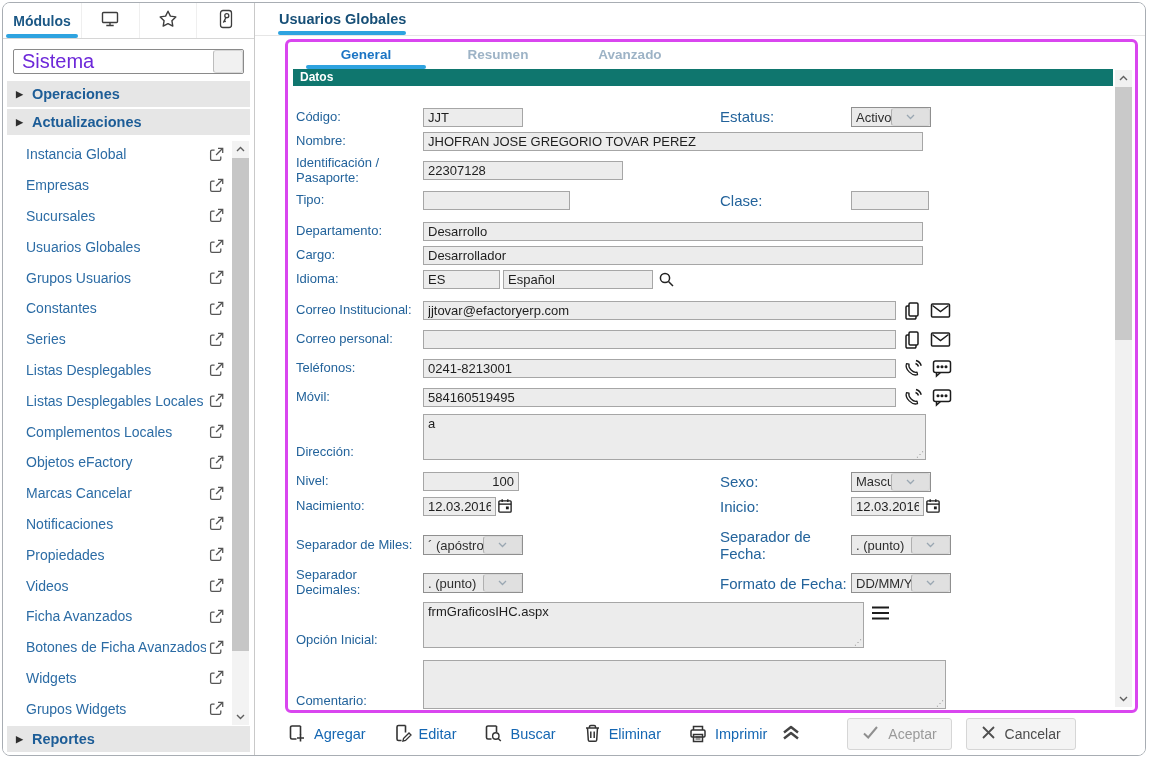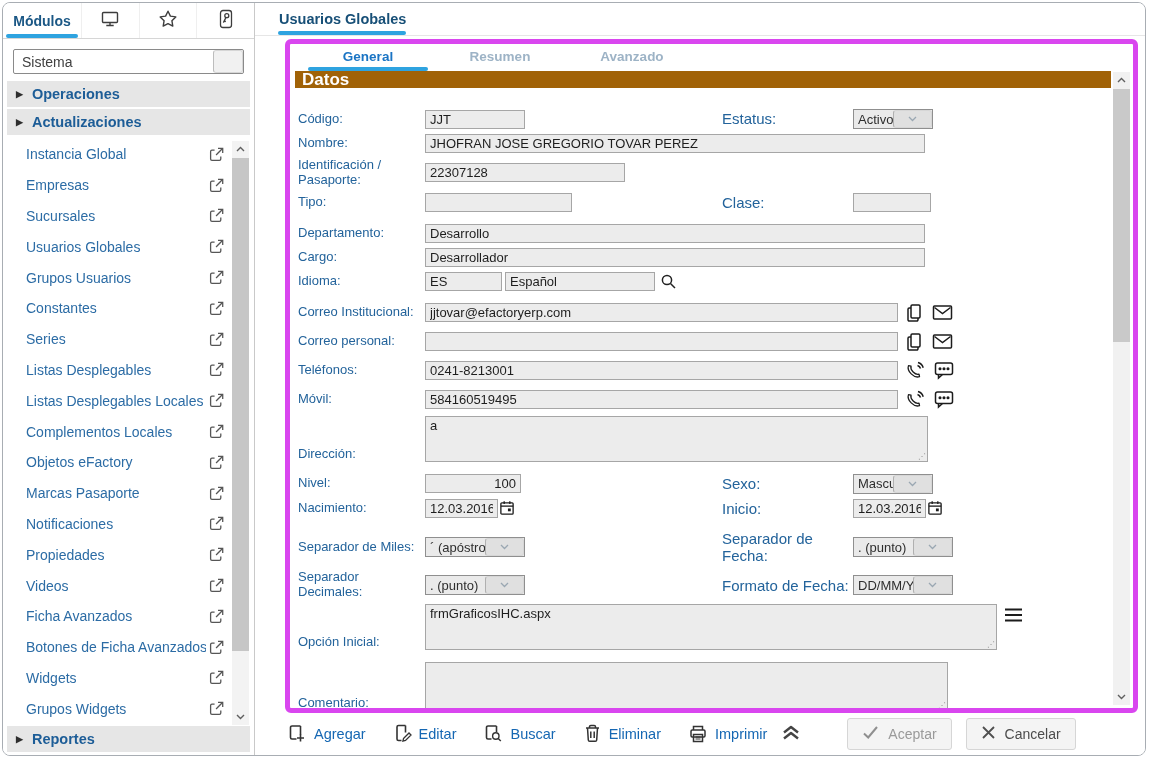--- a/index.html
+++ b/index.html
@@ -7,46 +7,46 @@
   body { font-family:"Liberation Sans", sans-serif; width:1150px; height:760px; overflow:hidden; }
   .window { position:relative; width:1144px; height:754px; margin:2px; border:1px solid #a8adb3; border-radius:8px; background:#fff; overflow:hidden; }
 
   
   .sidebar { position:absolute; left:0; top:0; bottom:0; width:252px; border-right:1px solid #c9c9c9; background:#fff; }
   .sb-header { position:relative; height:36px; border-bottom:1px solid #d6d6d6; display:flex; align-items:stretch; }
   .sb-tab { position:relative; width:78px; display:flex; align-items:center; justify-content:center; color:#1a5785; font-weight:bold; font-size:14px; cursor:pointer; }
   .sb-tab::after { content:""; position:absolute; left:3px; right:3px; bottom:0; height:4px; background:#2ea3e0; border-radius:2px; }
   .sb-icontab { flex:1; display:flex; align-items:center; justify-content:center; color:#3d3d3d; border-left:1px solid #efefef; cursor:pointer; }
   .sb-select { position:absolute; left:10px; right:10px; top:46px; height:25px; border:1px solid #8a8a8a; border-radius:2px; background:#fff; display:flex; align-items:stretch; cursor:pointer; }
-  .sb-select .val { flex:1; display:flex; align-items:center; padding:0 8px; font-size:14px; color:#404040; }
+  .sb-select .val { flex:1; display:flex; align-items:center; padding:0 8px; font-size:20px; color:#6d28d9; }
   .sb-select .btn { width:24px; border-left:1px solid #bdbdbd; background:#f1f1f1; display:flex; align-items:center; justify-content:center; color:#707070; }
   .acc { position:absolute; left:4px; right:4px; height:26px; background:#e6e6e6; display:flex; align-items:center; gap:9px; padding:0 9px; font-weight:bold; color:#1d5d97; font-size:14.5px; cursor:pointer; }
   .acc .arr { color:#2e2e2e; font-size:9px; }
   .acc.op { top:78px; } .acc.act { top:106px; } .acc.rep { bottom:3px; }
   .sb-list { position:absolute; left:4px; right:28px; top:136px; bottom:32px; overflow:hidden; }
   .side-item { height:30.8px; display:flex; align-items:center; padding:0 2px 0 19px; color:#2c6ca5; font-size:14px; cursor:pointer; }
   .side-item .side-label { flex:1; white-space:nowrap; overflow:hidden; }
   .side-item .ext { color:#565656; flex:0 0 auto; margin-left:3px; display:flex; }
   .sb-scroll { position:absolute; right:5px; top:138px; bottom:30px; width:17px; background:#f3f3f3; }
   .sb-scroll .thumb { position:absolute; left:0; right:0; top:17px; bottom:74px; background:#c6c6c6; }
   .sar { position:absolute; left:0; right:0; height:16px; display:flex; align-items:center; justify-content:center; color:#5f5f5f; }
   .sar.up { top:0; } .sar.down { bottom:0; }
 
   
   .main { position:absolute; left:252px; right:0; top:0; bottom:0; background:#fff; }
   .main-header { position:absolute; left:0; right:0; top:0; height:33px; border-bottom:1px solid #e6e6e6; }
   .main-title { position:absolute; left:24px; top:8px; font-weight:bold; color:#174f77; font-size:14.5px; }
   .main-underline { position:absolute; left:23px; top:28px; width:128px; height:4px; background:#2ea3e0; border-radius:2px; }
-  .card { position:absolute; left:30px; right:7px; top:36px; bottom:42px; border:5px solid #d946ef; border-radius:6px; background:#fff; overflow:hidden; }
+  .card { position:absolute; left:30px; right:7px; top:36px; bottom:42px; border:3px solid #d946ef; border-radius:6px; background:#fff; overflow:hidden; }
   .tabs { display:flex; padding-left:12px; height:27px; }
   .tab { width:132px; text-align:center; line-height:25px; font-weight:bold; font-size:13.5px; color:#9db3c6; position:relative; cursor:pointer; }
   .tab.active { color:#1a74c4; }
   .tab.active::after { content:""; position:absolute; left:6px; right:6px; bottom:0; height:4px; background:#2ea3e0; border-radius:2px; }
   .form { position:absolute; left:5px; right:22px; top:27px; bottom:0; overflow:hidden; }
-  .secbar { height:17px; background:#a16207; color:#fff; font-weight:bold; font-size:17px; line-height:17px; padding-left:7px; }
+  .secbar { height:17px; background:#0f766e; color:#fff; font-weight:bold; font-size:12px; line-height:17px; padding-left:7px; }
   .secbar.partial { margin-top:13px; height:12px; overflow:hidden; }
 
   .frow { display:flex; align-items:center; margin-left:3px; }
   .lbl { flex:0 0 127px; color:#23639b; font-size:13px; line-height:1.15; }
   .c1 { flex:0 0 297px; display:flex; align-items:center; }
   .lbl2 { flex:0 0 131px; color:#23639b; font-size:15px; line-height:1.15; }
   .top-align { align-items:flex-end; } .top-align .lbl { padding-top:3px; }
 
   .inp { height:19px; border:1px solid #a6a6a6; background:#ececec; font-family:inherit; font-size:13px; color:#1e1e1e; padding:0 4px; }
   .ta-r { text-align:right; }
@@ -248,21 +248,21 @@
           <span class="ext">
             <svg width="15" height="15" viewBox="0 0 14 14" fill="none" stroke="currentColor" stroke-width="1.2">
               <path d="M5.2 3H2.8A1.3 1.3 0 0 0 1.5 4.3v6.9a1.3 1.3 0 0 0 1.3 1.3h6.9a1.3 1.3 0 0 0 1.3-1.3V8.8"></path>
               <path d="M8.4 1.2h4.4v4.4"></path>
               <path d="M12.6 1.4L6.6 7.4"></path>
             </svg>
           </span>
         </div>
 
         <div class="side-item">
-          <span class="side-label">Marcas Pasaporte</span>
+          <span class="side-label">Marcas Cancelar</span>
           <span class="ext">
             <svg width="15" height="15" viewBox="0 0 14 14" fill="none" stroke="currentColor" stroke-width="1.2">
               <path d="M5.2 3H2.8A1.3 1.3 0 0 0 1.5 4.3v6.9a1.3 1.3 0 0 0 1.3 1.3h6.9a1.3 1.3 0 0 0 1.3-1.3V8.8"></path>
               <path d="M8.4 1.2h4.4v4.4"></path>
               <path d="M12.6 1.4L6.6 7.4"></path>
             </svg>
           </span>
         </div>
 
         <div class="side-item">
@@ -615,21 +615,21 @@
                 <svg width="9" height="6" viewBox="0 0 9 6" fill="none" stroke="currentColor" stroke-width="1.3">
                   <path d="M1 1l3.5 3.5L8 1"></path>
                 </svg>
               </span>
           </div>
         </div>
 
         <div class="frow mt4 top-align">
           <span class="lbl">Opción Inicial:</span>
           <span class="tawrap">
-            <textarea class="ta" style="width: 572px; height: 46px;">frmGraficosIHC.aspx</textarea>
+            <textarea class="ta" style="width: 441px; height: 46px;">frmGraficosIHC.aspx</textarea>
             <span class="grip">⋰</span>
           </span>
           <span class="burger">
               <svg width="21" height="18" viewBox="0 0 21 18" fill="none" stroke="currentColor" stroke-width="2.2">
                 <path d="M2 3.5h17M2 9h17M2 14.5h17"></path>
               </svg>
             </span>
         </div>
 
         <div class="frow mt12 top-align">

